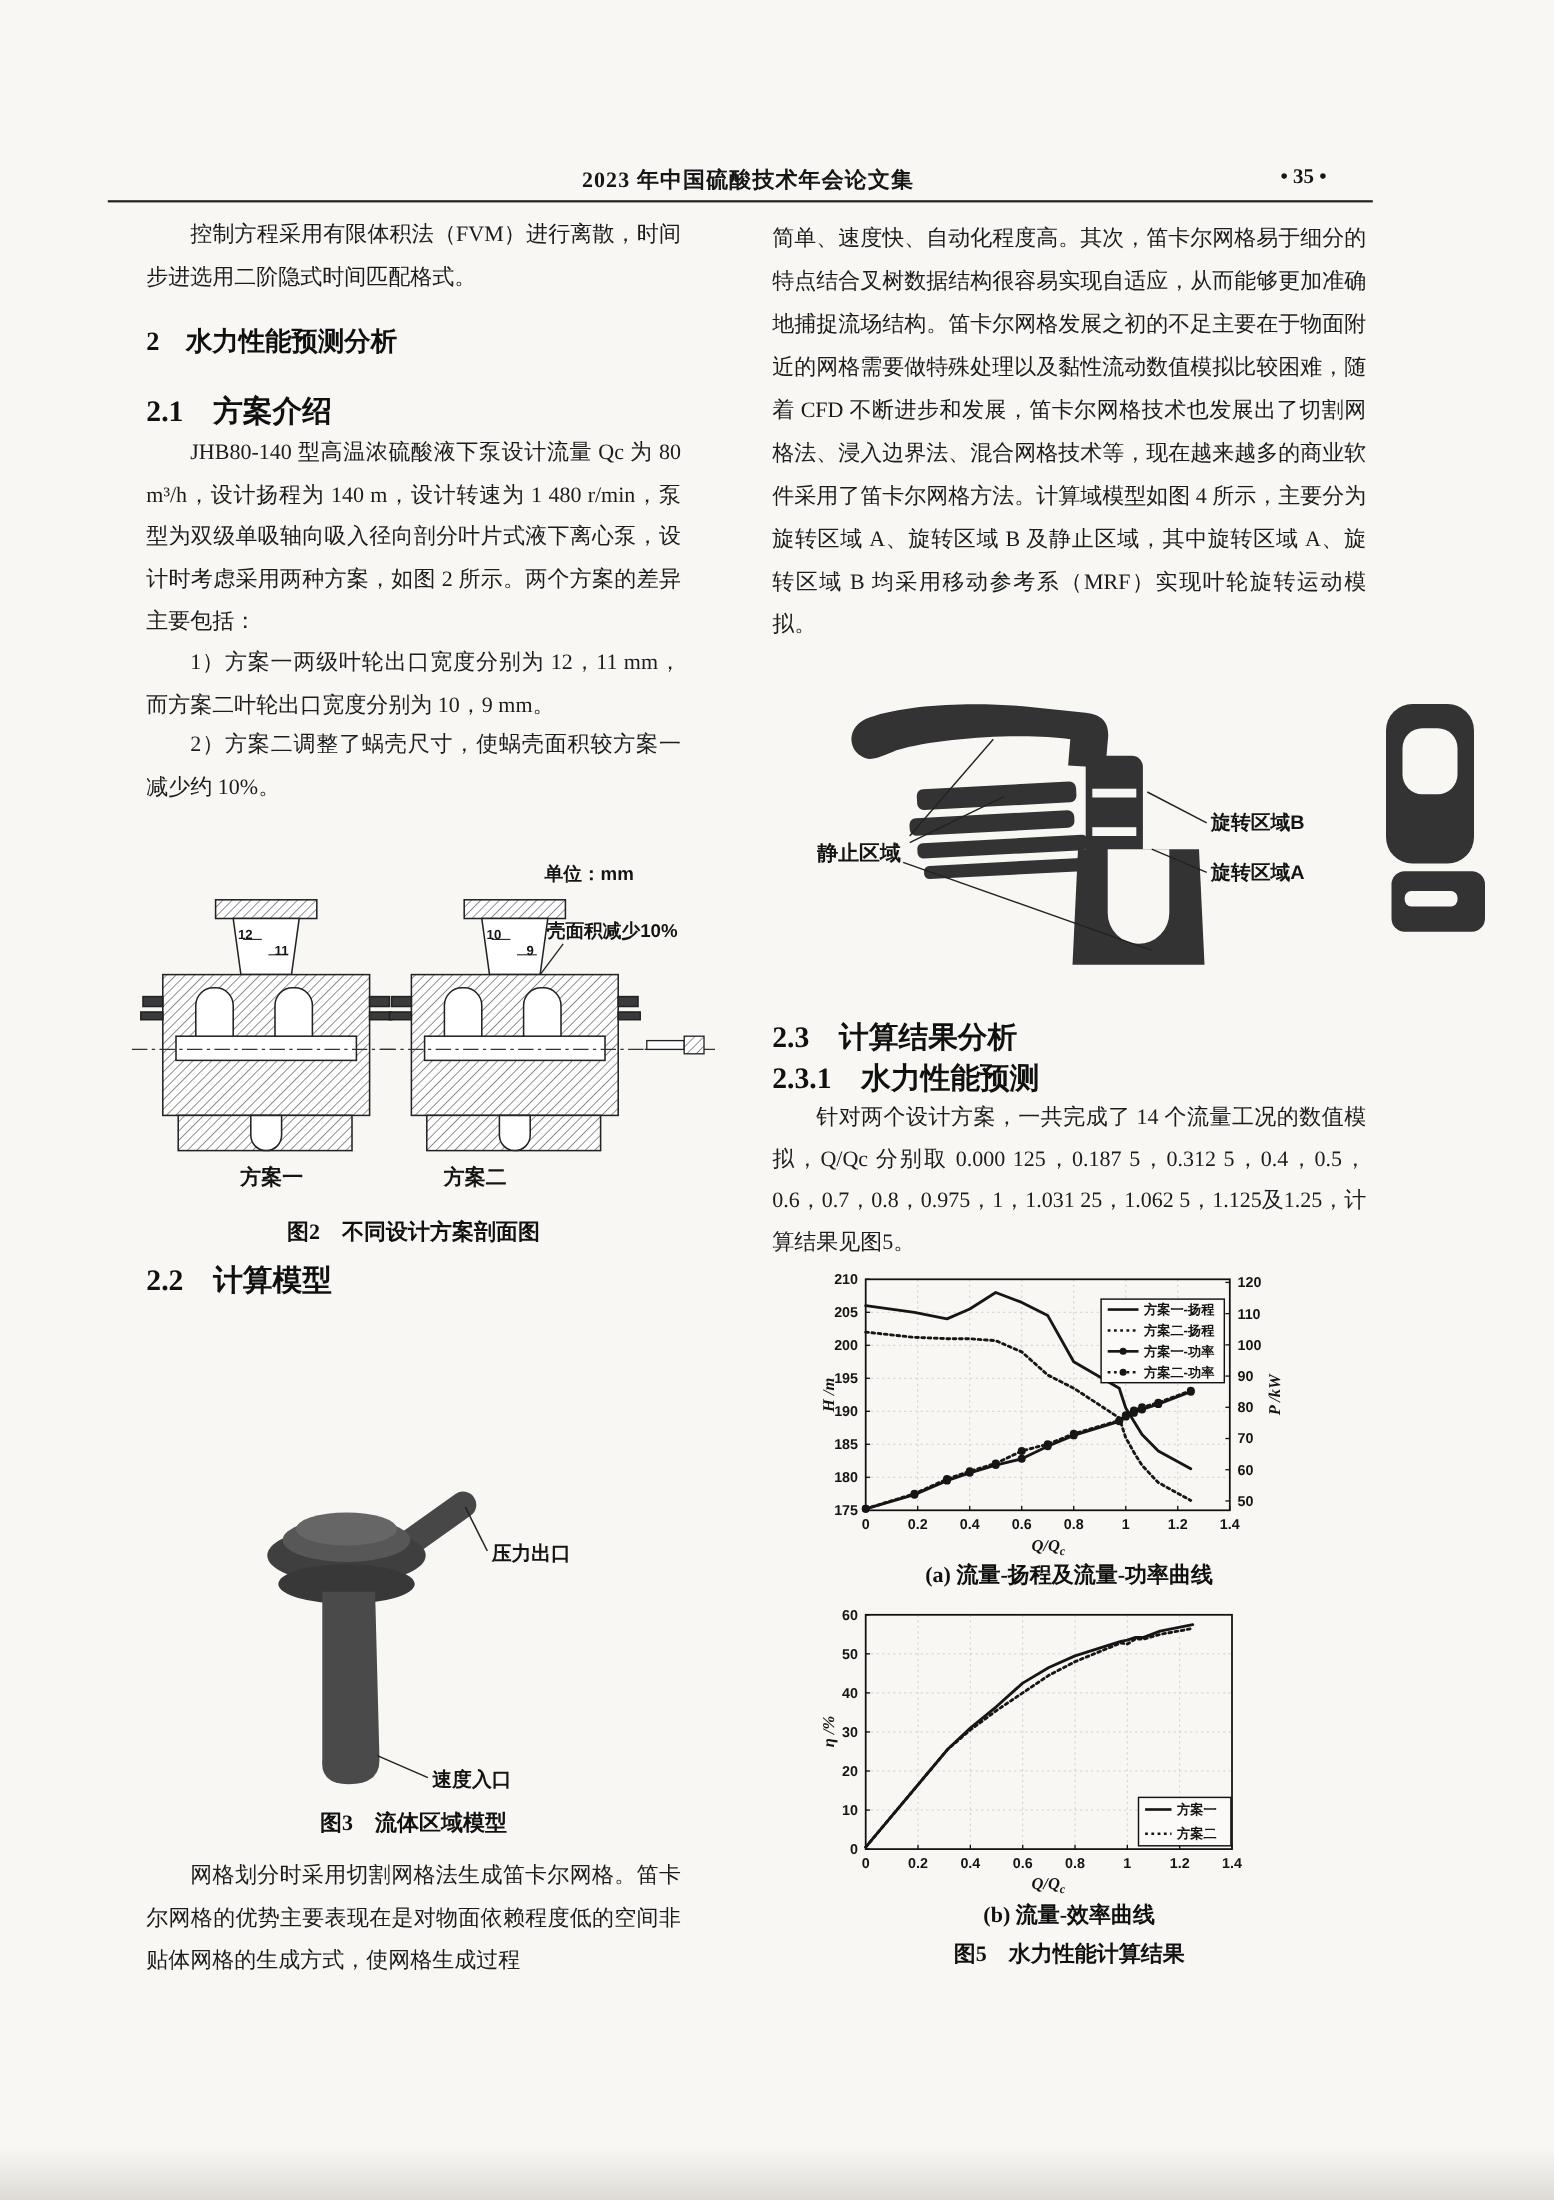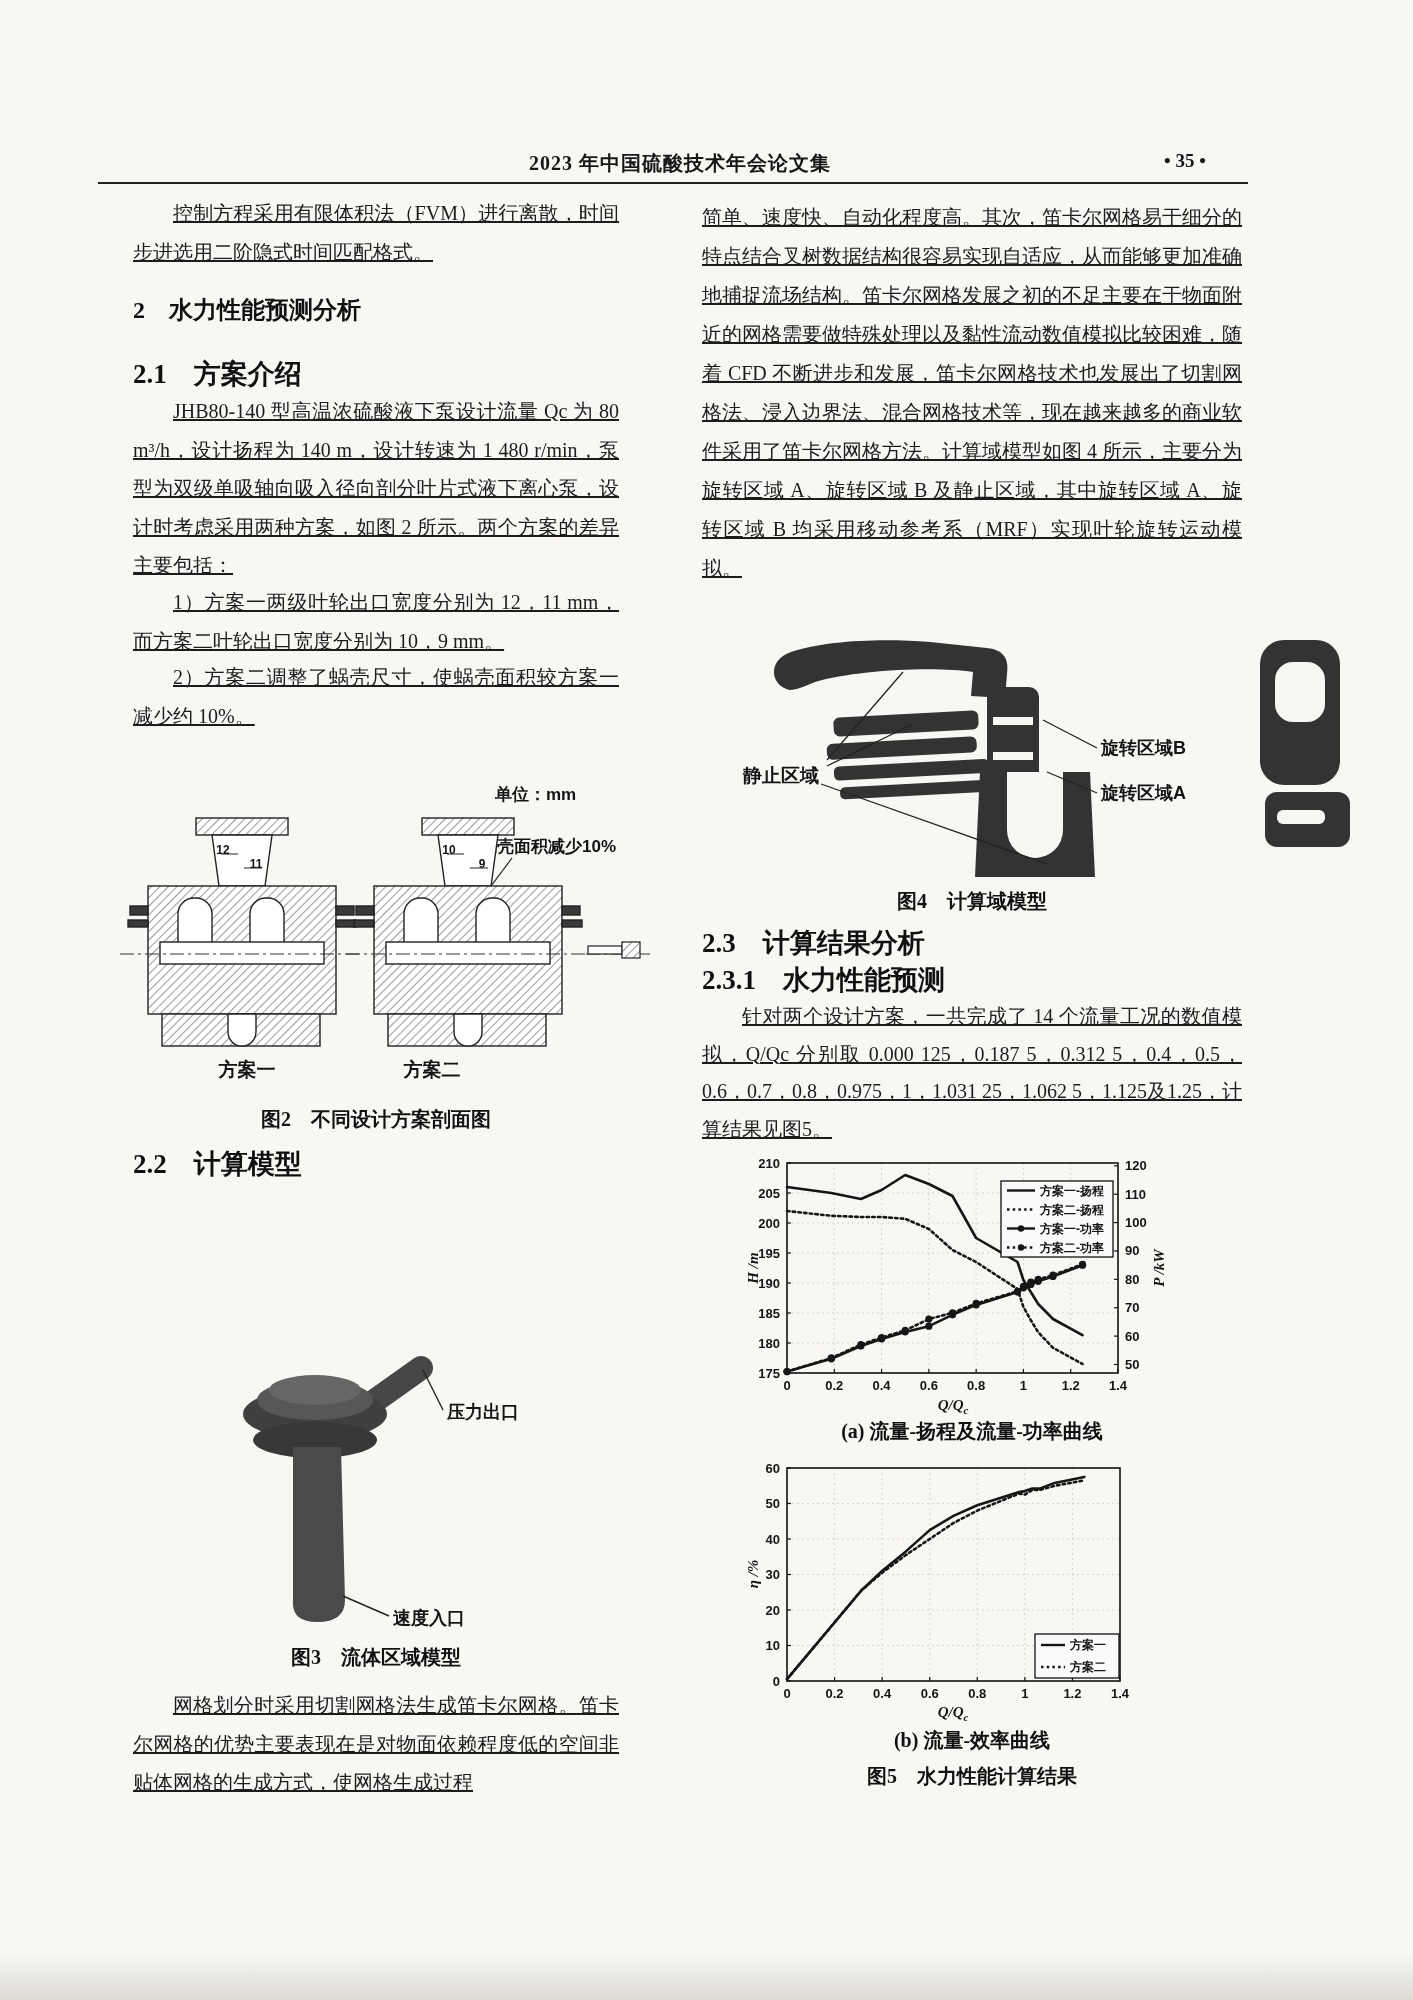--- a/index.html
+++ b/index.html
@@ -4,21 +4,21 @@
 <style>
   html,body{margin:0;padding:0;background:#d8d6d2;}
   .page{position:relative;width:1413px;height:2000px;background:#f8f7f4;overflow:hidden;
         font-family:"Liberation Serif",serif;color:#1c1c1c;padding-left:48px;}
   .hdr-title{position:absolute;left:360px;top:150px;width:640px;text-align:center;
              font-size:20px;font-weight:bold;letter-spacing:1px;color:#161616;}
   .pageno{position:absolute;left:1130px;top:150px;width:110px;text-align:center;
           font-size:19px;font-weight:bold;color:#161616;}
   .rule{position:absolute;left:98px;top:182px;width:1150px;height:2px;background:#222;}
   .para{position:absolute;left:133px;width:486px;font-size:20px;line-height:38.5px;
-        text-align:justify;color:#1c1c1c;text-decoration:underline;}
+        text-align:justify;color:#1c1c1c;}
   .rcol{left:702px;width:540px;line-height:39px;}
   .rp2{line-height:37.5px;}
   .ind{text-indent:2em;}
   .h{position:absolute;left:133px;font-weight:bold;color:#101010;}
   .h.rside{left:702px;}
   .h1sz{font-size:24px;}
   .h2sz{font-size:27px;}
   .cap{position:absolute;font-weight:bold;font-size:20px;text-align:center;color:#111;}
   .capL{left:133px;width:486px;}
   .capR{left:702px;width:540px;}
@@ -135,21 +135,20 @@
       <line x1="92" y1="128" x2="168" y2="40"></line>
       <line x1="92" y1="134" x2="178" y2="92"></line>
       <line x1="86" y1="152" x2="312" y2="232"></line>
       <line x1="362" y1="116" x2="308" y2="88"></line>
       <line x1="362" y1="161" x2="312" y2="140"></line>
     </g>
     <text class="figlab" x="8" y="150" font-size="19">静止区域</text>
     <text class="figlab" x="366" y="122" font-size="18">旋转区域B</text>
     <text class="figlab" x="366" y="167" font-size="18">旋转区域A</text>
   </svg>
-  <div class="cap capR" style="top:888px;">图4　计算域模型</div>
 
   <div class="h rside h2sz" style="top:925px;">2.3　计算结果分析</div>
   <div class="h rside h2sz" style="top:962px;">2.3.1　水力性能预测</div>
   <div class="para rcol rp2 ind" style="top:998px;">针对两个设计方案，一共完成了 14 个流量工况的数值模拟，Q/Qc 分别取 0.000 125，0.187 5，0.312 5，0.4，0.5，0.6，0.7，0.8，0.975，1，1.031 25，1.062 5，1.125及1.25，计算结果见图5。</div>
 
   <svg id="chartA" style="left:745px;top:1152px;" width="430" height="262" viewBox="0 0 430 262">
       <line x1="89.28571428571429" y1="11" x2="89.28571428571429" y2="221" stroke="#cbcbcb" stroke-width="0.8" stroke-dasharray="2 3"></line>
       <line x1="136.57142857142858" y1="11" x2="136.57142857142858" y2="221" stroke="#cbcbcb" stroke-width="0.8" stroke-dasharray="2 3"></line>
       <line x1="183.85714285714286" y1="11" x2="183.85714285714286" y2="221" stroke="#cbcbcb" stroke-width="0.8" stroke-dasharray="2 3"></line>
       <line x1="231.14285714285717" y1="11" x2="231.14285714285717" y2="221" stroke="#cbcbcb" stroke-width="0.8" stroke-dasharray="2 3"></line>

